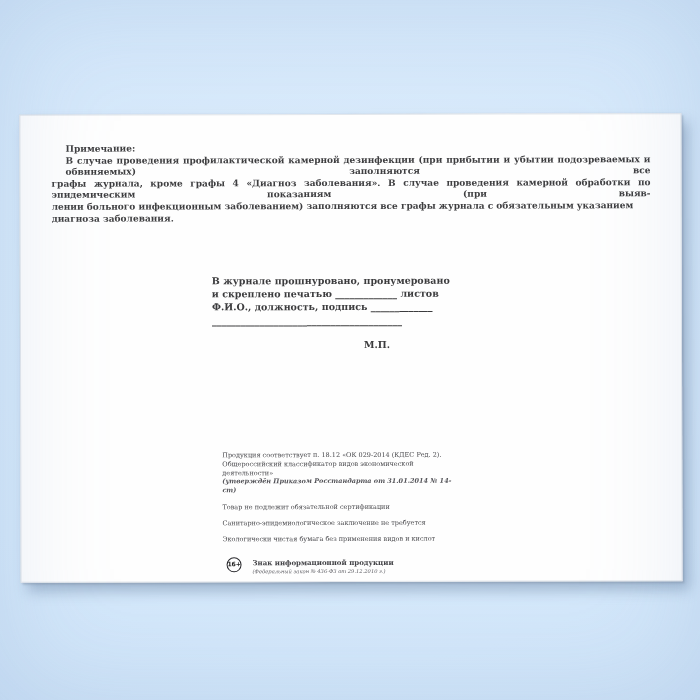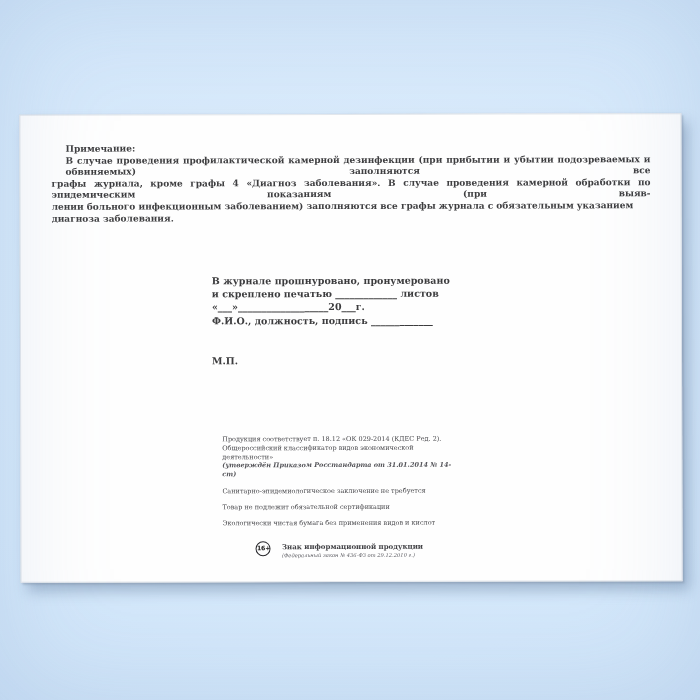--- a/index.html
+++ b/index.html
@@ -26,29 +26,29 @@
     font-size:9px;line-height:11.6px;font-weight:600;color:#3e3e40;
   }
   .note .indent{padding-left:14px;}
   .note .just{text-align:justify;text-align-last:justify;}
   
   .stitch{
     position:absolute;left:191px;top:159px;width:198px;
     font-size:9.5px;line-height:13.2px;font-weight:600;color:#3c3c3e;
   }
   .stitch div{white-space:nowrap;}
-  .stitch .stamp{margin-top:27px;text-align:left;padding-right:20px;white-space:normal;}
+  .stitch .stamp{margin-top:11px;text-align:right;padding-right:20px;white-space:normal;}
   
   .compliance{
-    position:absolute;left:201px;top:320px;width:230px;
+    position:absolute;left:201px;top:336px;width:230px;
     font-size:6.5px;line-height:8.8px;font-weight:400;color:#46464a;
   }
   .compliance .grp{margin-bottom:7.6px;}
   .compliance .it{font-style:italic;color:#55555a;font-weight:bold;}
-  .inforow{display:flex;align-items:flex-start;margin-top:13px;justify-content:center;}
+  .inforow{display:flex;align-items:flex-start;margin-top:13px;}
   .agebadge{
     flex:0 0 auto;margin-left:4px;width:15px;height:15px;border:1.6px solid #28282c;
     border-radius:50%;box-sizing:border-box;display:flex;align-items:center;justify-content:center;
     font-weight:700;font-size:6.2px;letter-spacing:-0.2px;color:#222;
     font-family:"DejaVu Sans",sans-serif;
   }
   .infotext{margin-left:11px;padding-top:2px;}
   .infotitle{font-size:7px;font-weight:600;color:#424246;}
   .infolaw{font-size:5.2px;font-style:italic;color:#5a5a60;line-height:6.6px;}
 </style>
@@ -61,33 +61,33 @@
     <div class="note">
       <div class="indent">Примечание:</div>
       <div class="indent just">В случае проведения профилактической камерной дезинфекции (при прибытии и убытии подозреваемых и обвиняемых) заполняются все</div>
       <div class="just">графы журнала, кроме графы 4 «Диагноз заболевания». В случае проведения камерной обработки по эпидемическим показаниям (при выяв-</div>
       <div>лении больного инфекционным заболеванием) заполняются все графы журнала с обязательным указанием диагноза заболевания.</div>
     </div>
 
     <div class="stitch">
       <div>В журнале прошнуровано, пронумеровано</div>
       <div>и скреплено печатью _____________ листов</div>
-      <div>«___»___________________20___г.</div>
       <div>Ф.И.О., должность, подпись _____________</div>
+      <div>________________________________________</div>
       <div class="stamp">М.П.</div>
     </div>
 
     <div class="compliance">
       <div class="grp">
         <div>Продукция соответствует п. 18.12 «ОК 029-2014 (КДЕС Ред. 2).</div>
         <div>Общероссийский классификатор видов экономической деятельности»</div>
         <div class="it">(утверждён Приказом Росстандарта от 31.01.2014 № 14-ст)</div>
       </div>
+      <div class="grp">Товар не подлежит обязательной сертификации</div>
       <div class="grp">Санитарно-эпидемиологическое заключение не требуется</div>
-      <div class="grp">Товар не подлежит обязательной сертификации</div>
       <div class="grp">Экологически чистая бумага без применения видов и кислот</div>
       <div class="inforow">
         <div class="agebadge">16+</div>
         <div class="infotext">
           <div class="infotitle">Знак информационной продукции</div>
           <div class="infolaw">(Федеральный закон № 436-ФЗ от 29.12.2010 г.)</div>
         </div>
       </div>
     </div>
 

